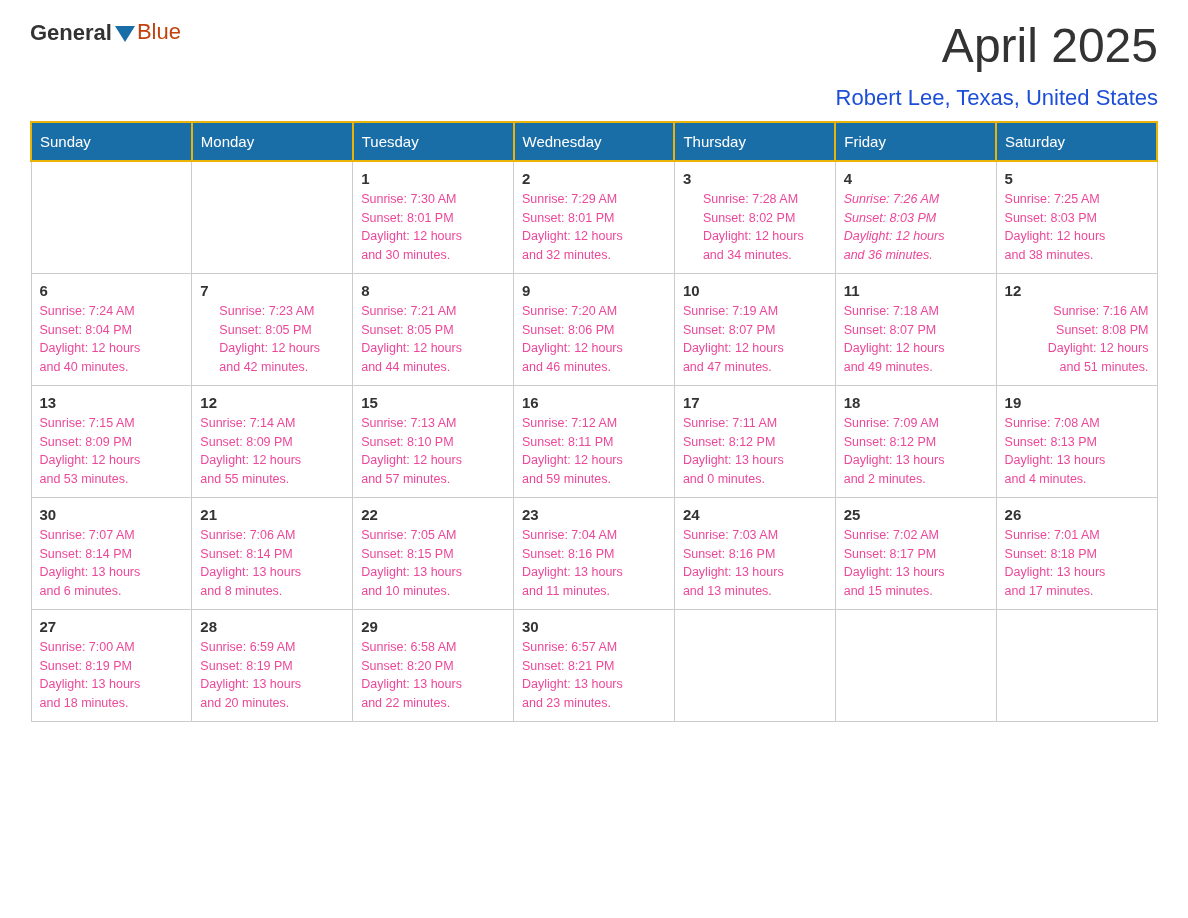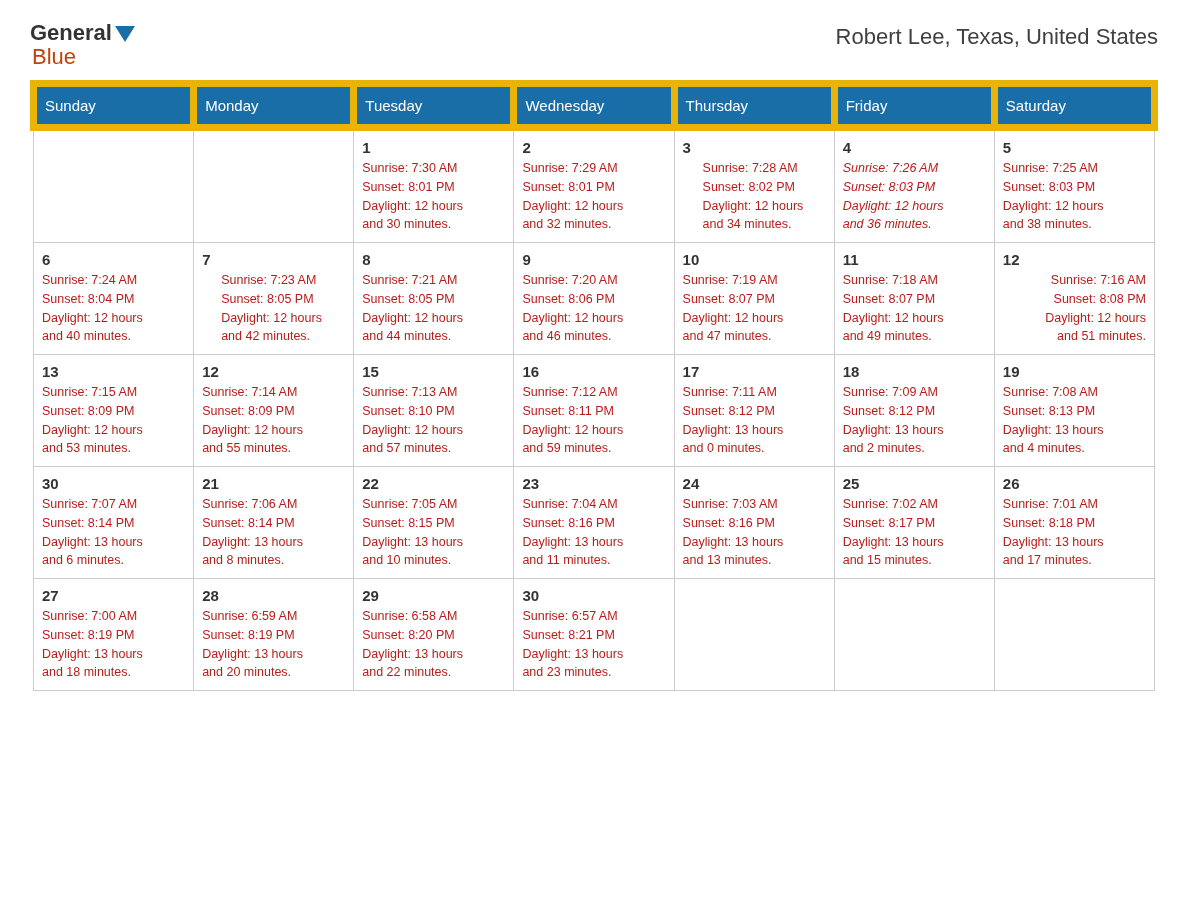--- a/index.html
+++ b/index.html
@@ -12,22 +12,22 @@
       padding: 20px 30px;
     }
     .header {
       display: flex;
       justify-content: space-between;
       align-items: flex-start;
       margin-bottom: 10px;
     }
     .logo {
       display: flex;
-      flex-direction: column;
-      align-items: flex-start;
+      flex-direction: row;
+      align-items: center;
     }
     .logo-text {
       display: flex;
       align-items: center;
       font-size: 22px;
       font-weight: bold;
       color: #333;
     }
     .logo-general { color: #333; }
     .logo-arrow {
@@ -50,73 +50,74 @@
     .title-block { text-align: right; }
     .title-block h1 {
       font-size: 48px;
       font-weight: normal;
       color: #333;
       line-height: 1.1;
     }
     .title-block h2 {
       font-size: 22px;
       font-weight: normal;
-      color: #404040;
-      margin-top: 4px;
+      color: #1d4ed8;
+      margin-top: 12px;
     }
     table {
       width: 100%;
       border-collapse: collapse;
       table-layout: fixed;
     }
     thead tr th {
       background-color: #1a6ea8;
       color: #fff;
       padding: 10px 8px;
       text-align: left;
       font-size: 15px;
       font-weight: normal;
-      border: 7px solid #eab308;
+      border: 2px solid #eab308;
     }
     tbody tr td {
       vertical-align: top;
       padding: 8px 8px;
       border: 1px solid #ccc;
       font-size: 13px;
       color: #333;
       height: 110px;
     }
     tbody tr td .day-number {
       font-size: 15px;
       font-weight: bold;
       color: #333;
       display: block;
       margin-bottom: 3px;
     }
     tbody tr td .day-info {
       font-size: 12.5px;
-      color: #b91c1c;
+      color: #ec4899;
       line-height: 1.5;
     }
     tbody tr:first-child td { border-top: 2px solid #1a6ea8; }
     tbody tr td:first-child { border-left: 1px solid #ccc; }
     .empty-cell { background: #fff; }
   </style>
 </head>
 <body>
 
 <div class="header">
   <div class="logo">
     <div class="logo-text">
       <span class="logo-general">General</span>
       <span class="logo-arrow"></span>
     </div>
     <span class="logo-blue">Blue</span>
   </div>
   <div class="title-block">
+    <h1>April 2025</h1>
     <h2>Robert Lee, Texas, United States</h2>
   </div>
 </div>
 
 <table>
   <thead>
     <tr>
     <th>Sunday</th>
         <th>Monday</th>
         <th>Tuesday</th>

